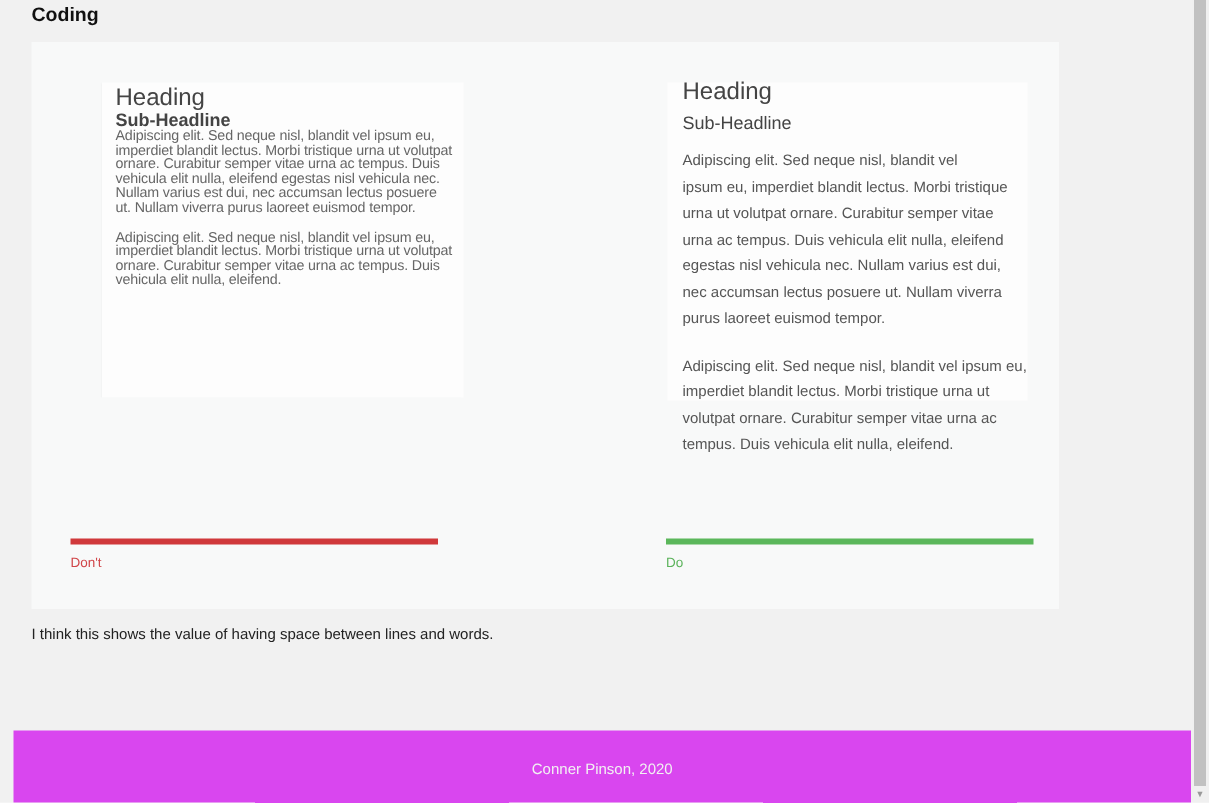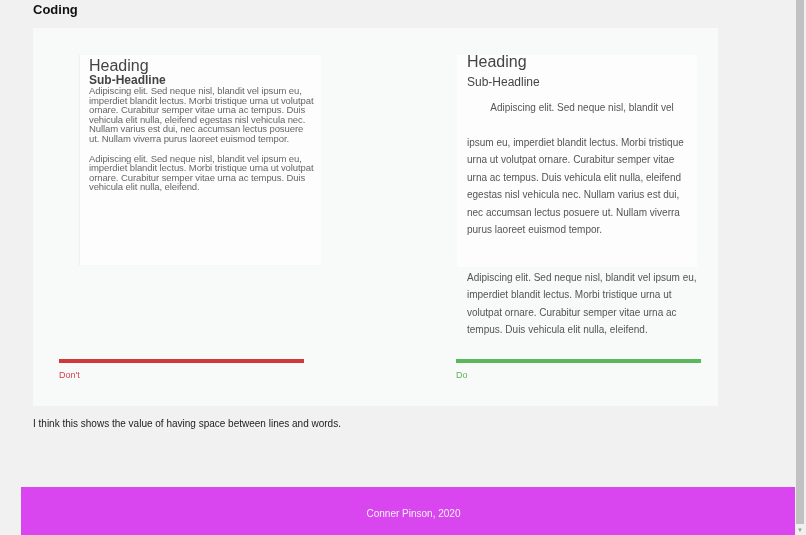--- a/index.html
+++ b/index.html
@@ -1,21 +1,21 @@
 <!DOCTYPE html>
 <html><head>
 <meta charset="utf-8">
 <style>
   html, body { margin:0; padding:0; }
   body {
     width:806px; height:535px; overflow:hidden; position:relative;
     background:#f1f1f1;
     font-family:"Liberation Sans", sans-serif;
   }
-  .page { position:absolute; left:16px; top:0; width:790px; height:535px;text-decoration:underline; }
+  .page { position:absolute; left:4px; top:0; width:790px; height:535px;text-decoration:underline; }
   .title {
     position:absolute; left:17px; top:2px; font-size:13px; font-weight:bold; color:#111;
   }
   .figure {
     position:absolute; left:17px; top:28px; width:685px; height:378px;
     background:#f8f9f9;
   }
   .panel-left {
     position:absolute; left:47px; top:27px; width:241px; height:210px;
     background:#fdfdfd;
@@ -35,22 +35,22 @@
   }
   .panel-right {
     position:absolute; left:434px; top:24px; width:230px;
   }
   .panel-right .heading { font-size:16px; color:#444; line-height:20px; }
   .panel-right .sub { font-size:12px; color:#444; margin-top:2px; line-height:16px; }
   .panel-right .body {
     margin-top:9px; font-size:10px; line-height:17.5px; color:#555;
   }
   .panel-right .body p { margin:0; }
-  .panel-right .body p.first { margin-bottom:17px;text-align:center; }
-  .panel-right .body p.second { margin-bottom:30px; }
+  .panel-right .body p.first { margin-bottom:0; }
+  .panel-right .body p.second { margin-bottom:14px; }
 
   .bar-dont { position:absolute; left:26px; top:331px; width:245px; height:4px; background:#d0393b; }
   .lbl-dont { position:absolute; left:26px; top:342px; font-size:9px; color:#d04548; }
   .bar-do { position:absolute; left:423px; top:331px; width:245px; height:4px; background:#5bb75b; }
   .lbl-do { position:absolute; left:423px; top:342px; font-size:9px; color:#5bb35b;text-align:right; }
 
   .text1 { position:absolute; left:17px; top:418px; font-size:10px; color:#222; }
   .text2 { position:absolute; left:17px; top:441px; width:760px; font-size:10px; line-height:13px; color:#222; }
 
   .footer {

